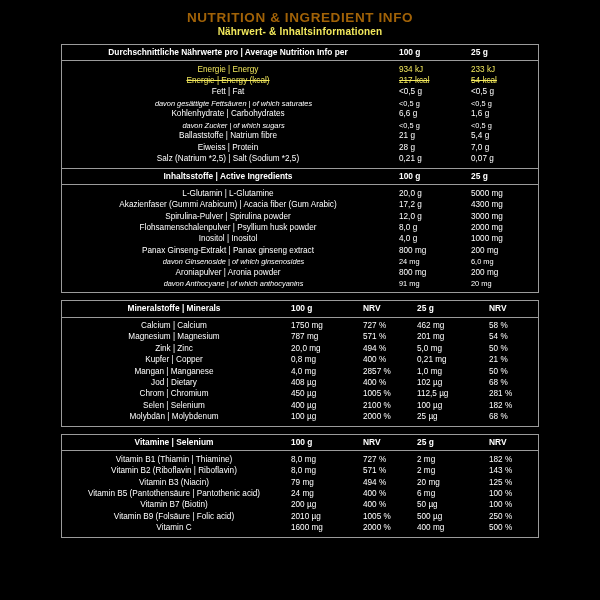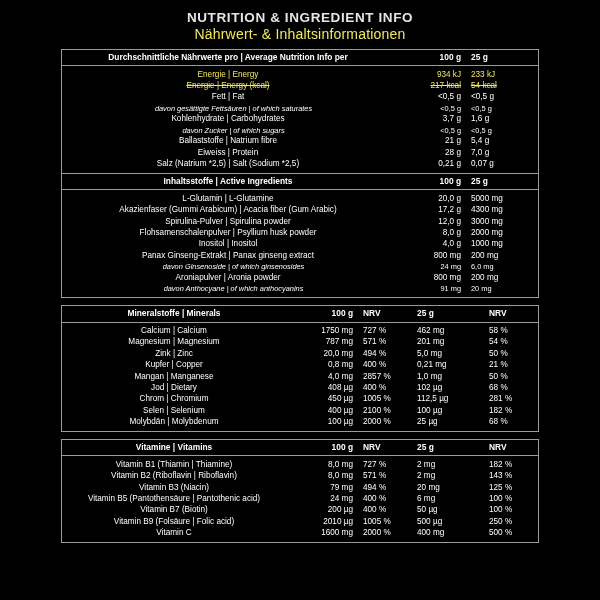--- a/index.html
+++ b/index.html
@@ -17,32 +17,33 @@
   .page {
     position: relative;
     width: 600px;
     height: 600px;
     background: #000;
     box-sizing: border-box;
     padding: 8px 0 0 0;
   }
   .title {
     text-align: center;
-    color: #e5e5e5;
+    color: #a16207;
     font-size: 13.5px;
     font-weight: bold;
     letter-spacing: 0.6px;
     margin: 2px 0 1px 0;
   }
   .subtitle {
     text-align: center;
     color: #f2e85c;
-    font-size: 14px;
+    font-size: 10px;
     letter-spacing: 0.2px;
     margin-bottom: 7px;
+    font-weight: bold;
   }
   .panel {
     margin: 0 auto;
     width: 478px;
     border: 1px solid #9b9b9b;
     box-sizing: border-box;
   }
   .panel + .panel { margin-top: 7px; }
   table {
     width: 100%;
@@ -60,21 +61,21 @@
     font-size: 8.4px;
     padding-top: 3px;
     padding-bottom: 3.5px;
   }
   .hdr.sub td { font-size: 8.4px; margin-left: 10px; }
   .rule td {
     padding: 0;
     height: 1px;
     background: #9b9b9b;
   }
-  .num { text-align: right; width: 62px; }
+  .num { width: 62px; }
   .num2 { text-align: left; width: 62px; }
   .nrv { text-align: left; width: 44px; }
   .name { text-align: center; }
   .indent {
     padding-left: 16px;
     font-style: italic;
     font-size: 7.4px;
   }
   .indent-val { font-size: 7.4px; }
   .yellow td { color: #f2e85c; }
@@ -119,21 +120,21 @@
           <td class="num">&lt;0,5 g</td>
           <td class="num2">&lt;0,5 g</td>
         </tr>
         <tr>
           <td class="name indent">davon gesättigte Fettsäuren | of which saturates</td>
           <td class="num indent-val">&lt;0,5 g</td>
           <td class="num2 indent-val">&lt;0,5 g</td>
         </tr>
         <tr>
           <td class="name">Kohlenhydrate | Carbohydrates</td>
-          <td class="num">3,7 g</td>
+          <td class="num">6,6 g</td>
           <td class="num2">1,6 g</td>
         </tr>
         <tr>
           <td class="name indent">davon Zucker | of which sugars</td>
           <td class="num indent-val">&lt;0,5 g</td>
           <td class="num2 indent-val">&lt;0,5 g</td>
         </tr>
         <tr>
           <td class="name">Ballaststoffe | Natrium fibre</td>
           <td class="num">21 g</td>
@@ -304,21 +305,21 @@
             <td colspan="5"></td>
           </tr>
       </tbody>
     </table>
   </div>
 
   <div class="panel">
     <table>
       <tbody>
         <tr class="hdr">
-          <td class="name">Vitamine | Vitamins</td>
+          <td class="name">Vitamine | Selenium</td>
           <td class="num">100 g</td>
           <td class="nrv">NRV</td>
           <td class="num2">25 g</td>
           <td class="nrv">NRV</td>
         </tr>
         <tr class="rule">
             <td colspan="5"></td>
           </tr>
         <tr class="spacer">
             <td colspan="5"></td>

